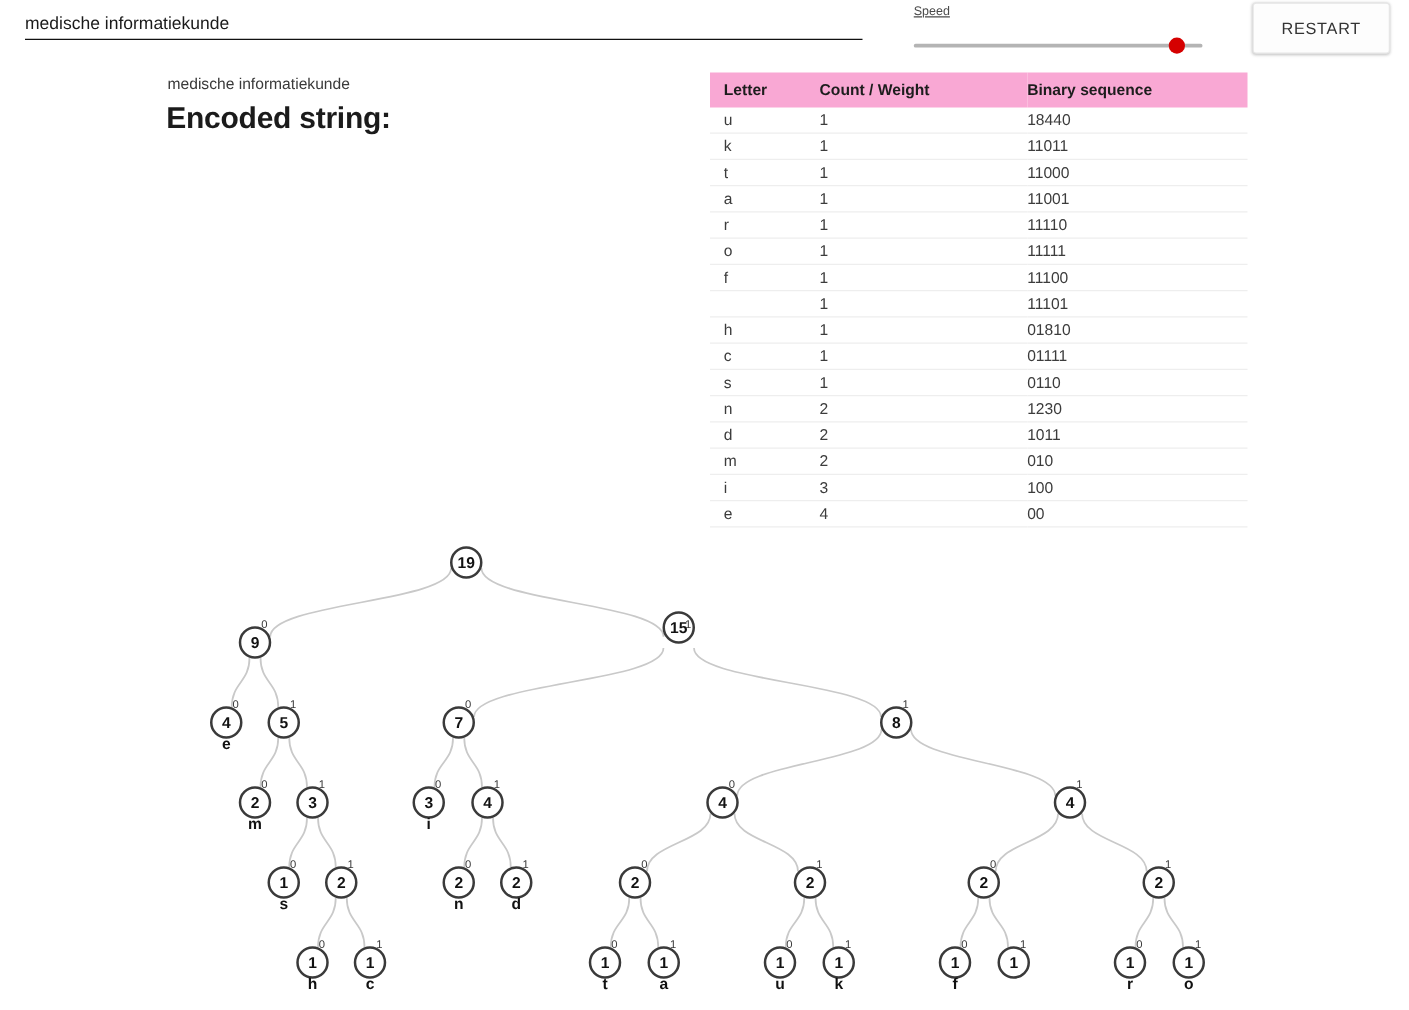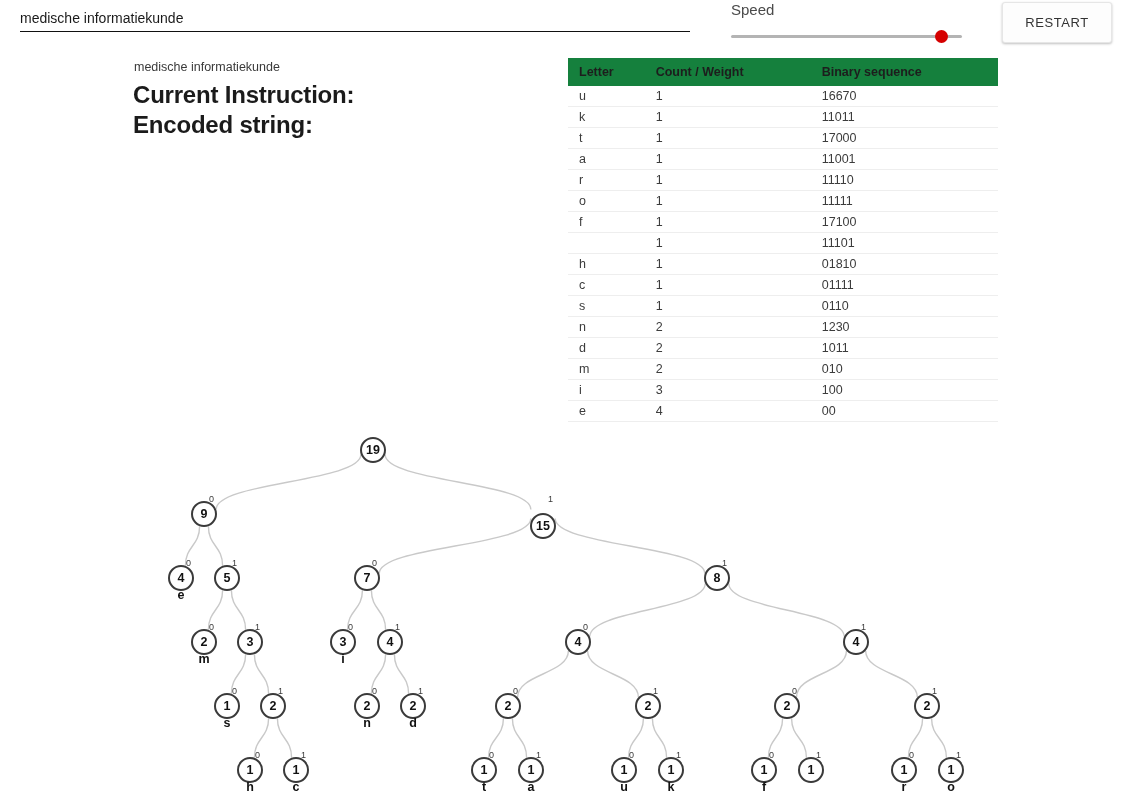--- a/index.html
+++ b/index.html
@@ -48,23 +48,24 @@
     width: 670px;
     margin-top: 2px;
   }
 
   #speed-wrap {
     position: absolute;
     left: 731px; top: 3px;
     width: 234px;
   }
   #speed-label {
-    font-size: 15px;
+    font-size: 10px;
     color: #4a4a4a;
     line-height: 14px;
+    text-decoration: underline;
   }
   #speed-slider {
     position: relative;
     margin-top: 13px;
     height: 14px;
   }
   #speed-track {
     position: absolute;
     left: 0; top: 5px;
     width: 231px; height: 3px;
@@ -128,21 +129,21 @@
 
   
   #freq-table {
     position: absolute;
     left: 568px; top: 58px;
     width: 430px;
     border-collapse: collapse;
     font-size: 12.5px;
   }
   #freq-table thead th {
-    background: #15803d;
+    background: #f9a8d4;
     color: #1d1d1d;
     font-weight: bold;
     font-size: 12.5px;
     text-align: left;
     padding: 7px 0 7px 0;
     height: 12px;
   }
   #freq-table tbody td {
     color: #3c3c3c;
     padding: 3px 0 3px 0;
@@ -211,67 +212,66 @@
       <div id="speed-track"></div>
       <div id="speed-thumb" style="left: 204.21px; background: rgb(213, 0, 0);"></div>
     </div>
   </div>
 
   <div id="restart-button">RESTART</div>
 </div>
 
 <div id="info-panel">
   <p class="info-text">medische informatiekunde</p>
-  <h2 class="info-heading">Current Instruction:</h2>
   <h2 class="info-heading">Encoded string:</h2>
 </div>
 
 <table id="freq-table">
   <thead>
     <tr>
       <th class="col-letter">Letter</th>
       <th class="col-count">Count / Weight</th>
       <th class="col-bits">Binary sequence</th>
     </tr>
   </thead>
   <tbody id="freq-table-body">
       <tr>
         <td class="col-letter">u</td>
         <td class="col-count">1</td>
-        <td class="col-bits">16670</td>
+        <td class="col-bits">18440</td>
       </tr>
       <tr>
         <td class="col-letter">k</td>
         <td class="col-count">1</td>
         <td class="col-bits">11011</td>
       </tr>
       <tr>
         <td class="col-letter">t</td>
         <td class="col-count">1</td>
-        <td class="col-bits">17000</td>
+        <td class="col-bits">11000</td>
       </tr>
       <tr>
         <td class="col-letter">a</td>
         <td class="col-count">1</td>
         <td class="col-bits">11001</td>
       </tr>
       <tr>
         <td class="col-letter">r</td>
         <td class="col-count">1</td>
         <td class="col-bits">11110</td>
       </tr>
       <tr>
         <td class="col-letter">o</td>
         <td class="col-count">1</td>
         <td class="col-bits">11111</td>
       </tr>
       <tr>
         <td class="col-letter">f</td>
         <td class="col-count">1</td>
-        <td class="col-bits">17100</td>
+        <td class="col-bits">11100</td>
       </tr>
       <tr>
         <td class="col-letter"></td>
         <td class="col-count">1</td>
         <td class="col-bits">11101</td>
       </tr>
       <tr>
         <td class="col-letter">h</td>
         <td class="col-count">1</td>
         <td class="col-bits">01810</td>
@@ -343,21 +343,21 @@
       <path d="M643.4353952593509,298.1722793083976 C643.4353952593509,318 628.5646047406491,318 628.5646047406491,337.8277206916024" fill="none" stroke="#c9c9c9" stroke-width="1.4"></path>
       <path d="M652.3965834401209,298.23397131164097 C652.3965834401209,318 666.6034165598791,318 666.6034165598791,337.76602868835903" fill="none" stroke="#c9c9c9" stroke-width="1.4"></path>
       <path d="M782.6034165598791,298.23397131164097 C782.6034165598791,318 768.3965834401209,318 768.3965834401209,337.76602868835903" fill="none" stroke="#c9c9c9" stroke-width="1.4"></path>
       <path d="M791.5646047406491,298.1722793083976 C791.5646047406491,318 806.4353952593509,318 806.4353952593509,337.8277206916024" fill="none" stroke="#c9c9c9" stroke-width="1.4"></path>
       <path d="M922.6034165598791,298.23397131164097 C922.6034165598791,318 908.3965834401209,318 908.3965834401209,337.76602868835903" fill="none" stroke="#c9c9c9" stroke-width="1.4"></path>
       <path d="M931.5646047406491,298.1722793083976 C931.5646047406491,318 946.4353952593509,318 946.4353952593509,337.8277206916024" fill="none" stroke="#c9c9c9" stroke-width="1.4"></path>
     </svg>
 <div class="node" style="left: 373px; top: 30px;">19</div>
     <div class="node" style="left: 204px; top: 94px;">9</div>
     <div class="edge-label" style="left: 213px; top: 80px;">0</div>
-    <div class="node" style="left: 543px; top: 106px;">15</div>
+    <div class="node" style="left: 543px; top: 82px;">15</div>
     <div class="edge-label" style="left: 552px; top: 80px;">1</div>
     <div class="node" style="left: 181px; top: 158px;">4</div>
     <div class="node-letter" style="left: 181px; top: 158px;">e</div>
     <div class="edge-label" style="left: 190px; top: 144px;">0</div>
     <div class="node" style="left: 227px; top: 158px;">5</div>
     <div class="edge-label" style="left: 236px; top: 144px;">1</div>
     <div class="node" style="left: 367px; top: 158px;">7</div>
     <div class="edge-label" style="left: 376px; top: 144px;">0</div>
     <div class="node" style="left: 717px; top: 158px;">8</div>
     <div class="edge-label" style="left: 726px; top: 144px;">1</div>

